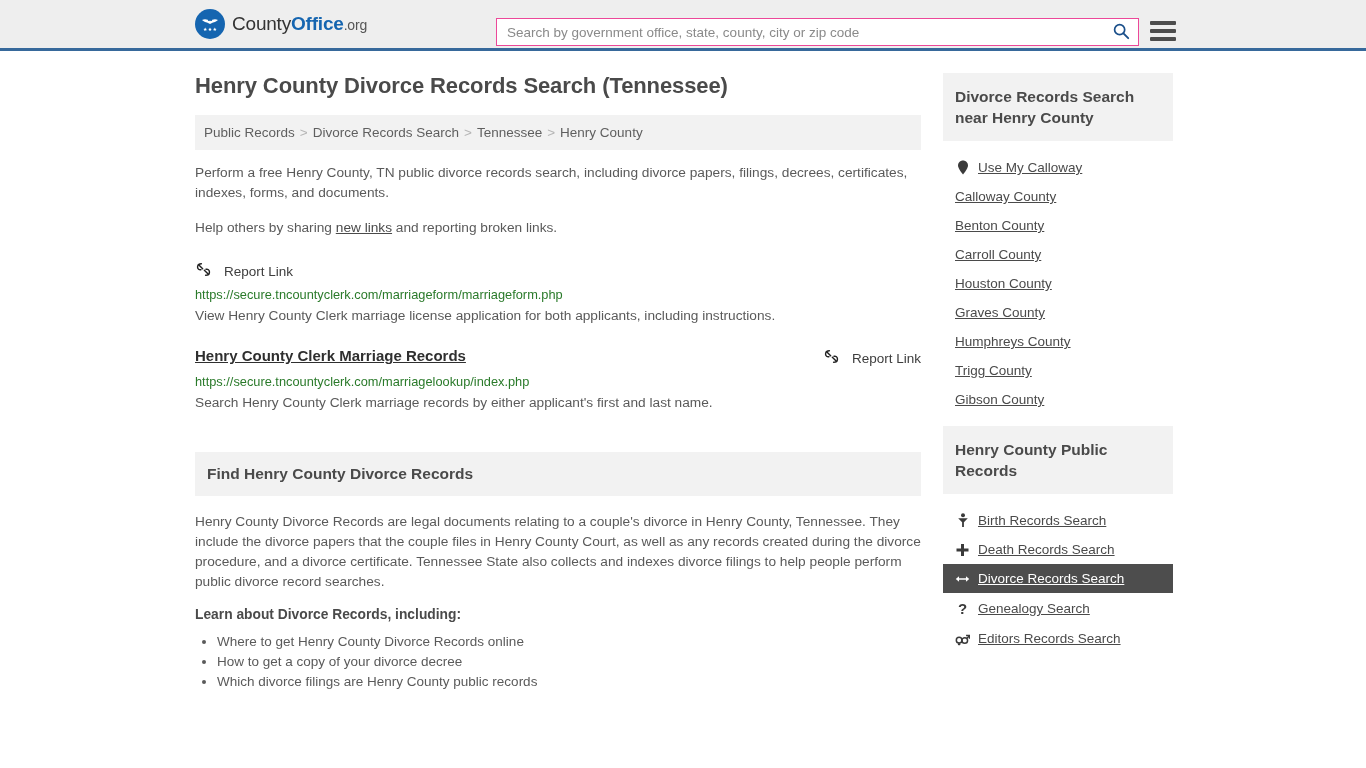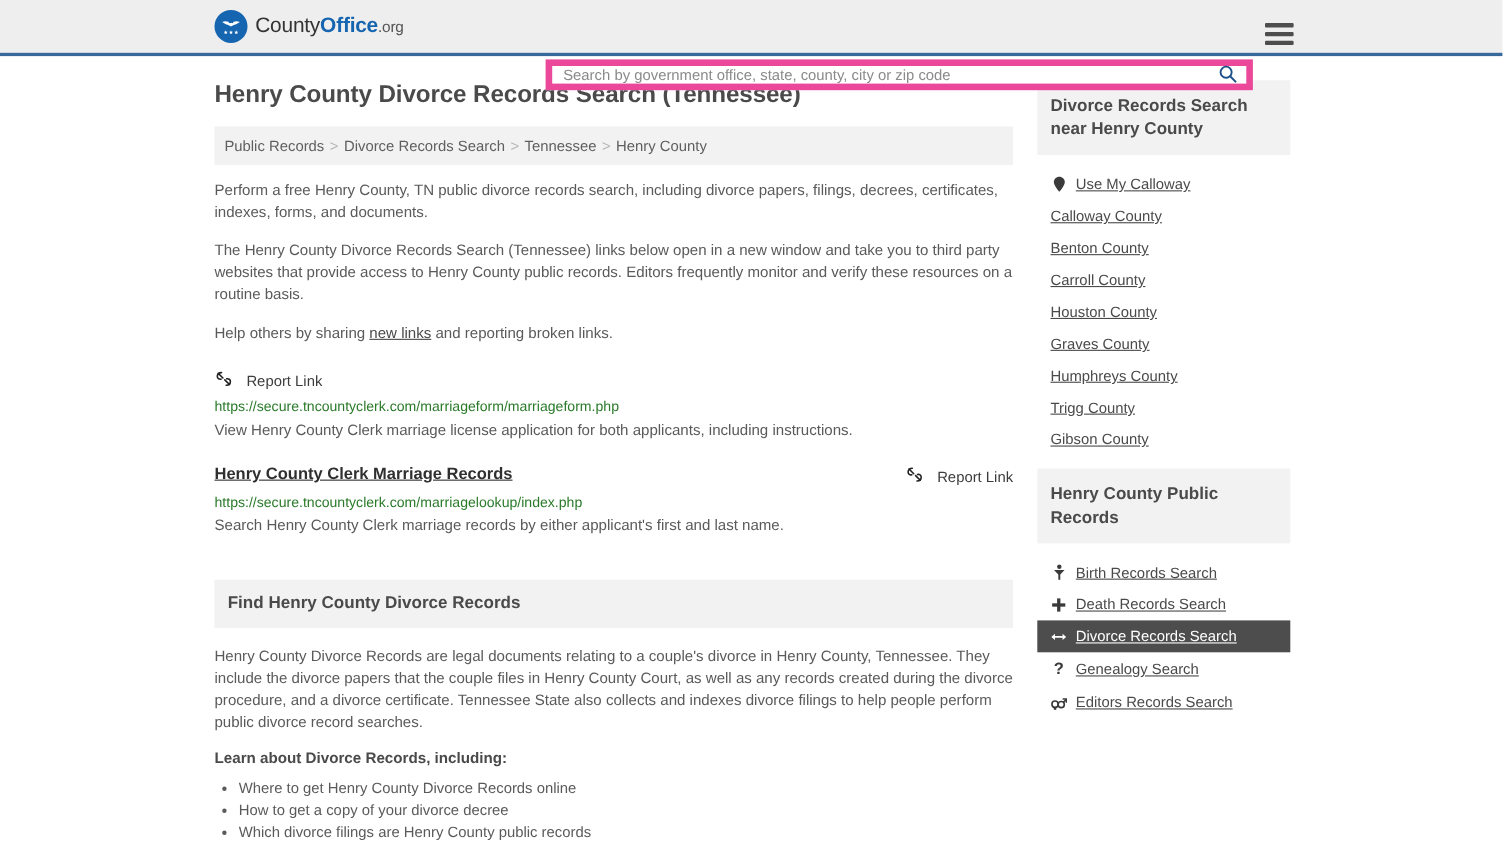--- a/index.html
+++ b/index.html
@@ -46,24 +46,23 @@
   .logo-text .a { font-weight: normal; }
   .logo-text .tld { font-size: 14px; color: #555; }
 
   .search-wrap {
     position: absolute;
     left: 496px;
     top: 18px;
     width: 643px;
     height: 28px;
     background: #ffffff;
-    border: 6px solid #ec4899;
-    display: flex;
-    align-items: center;
-    margin-top: 36px;
+    border: 1px solid #ec4899;
+    display: flex;
+    align-items: center;
   }
   .search-input {
     flex: 1;
     border: none;
     outline: none;
     background: transparent;
     font-family: "Liberation Sans", sans-serif;
     font-size: 13.5px;
     color: #333;
     padding: 0 10px;
@@ -288,21 +287,20 @@
 
     <main class="main-col">
 
       <h1 class="page-title">Henry County Divorce Records Search (Tennessee)</h1>
 
       <nav class="breadcrumb">
         <a href="#">Public Records</a><span class="sep">&gt;</span><a href="#">Divorce Records Search</a><span class="sep">&gt;</span><a href="#">Tennessee</a><span class="sep">&gt;</span><span class="current">Henry County</span>
       </nav>
 
       <p class="body-text">Perform a free Henry County, TN public divorce records search, including divorce papers, filings, decrees, certificates, indexes, forms, and documents.</p>
-      <p class="body-text">The Henry County Divorce Records Search (Tennessee) links below open in a new window and take you to third party websites that provide access to Henry County public records. Editors frequently monitor and verify these resources on a routine basis.</p>
       <p class="body-text"><span>Help others by sharing </span><a class="inline" href="#">new links</a><span> and reporting broken links.</span></p>
 
       <div class="result">
         <div class="result-head">
           <span class="report-link">
             <span>
               <svg width="17" height="17" viewBox="0 0 20 20" aria-hidden="true">
                 <path d="M4 4 L9 9 M11 11 L16 16" stroke="#222" stroke-width="1.7" stroke-linecap="round"></path>
                 <path d="M7.5 3.2 C4.6 3.2 3 5 3 7.2 C3 9.4 4.8 10.6 7 10.2" fill="none" stroke="#222" stroke-width="1.7" stroke-linecap="round"></path>
                 <path d="M12.5 16.8 C15.4 16.8 17 15 17 12.8 C17 10.6 15.2 9.4 13 9.8" fill="none" stroke="#222" stroke-width="1.7" stroke-linecap="round"></path>

